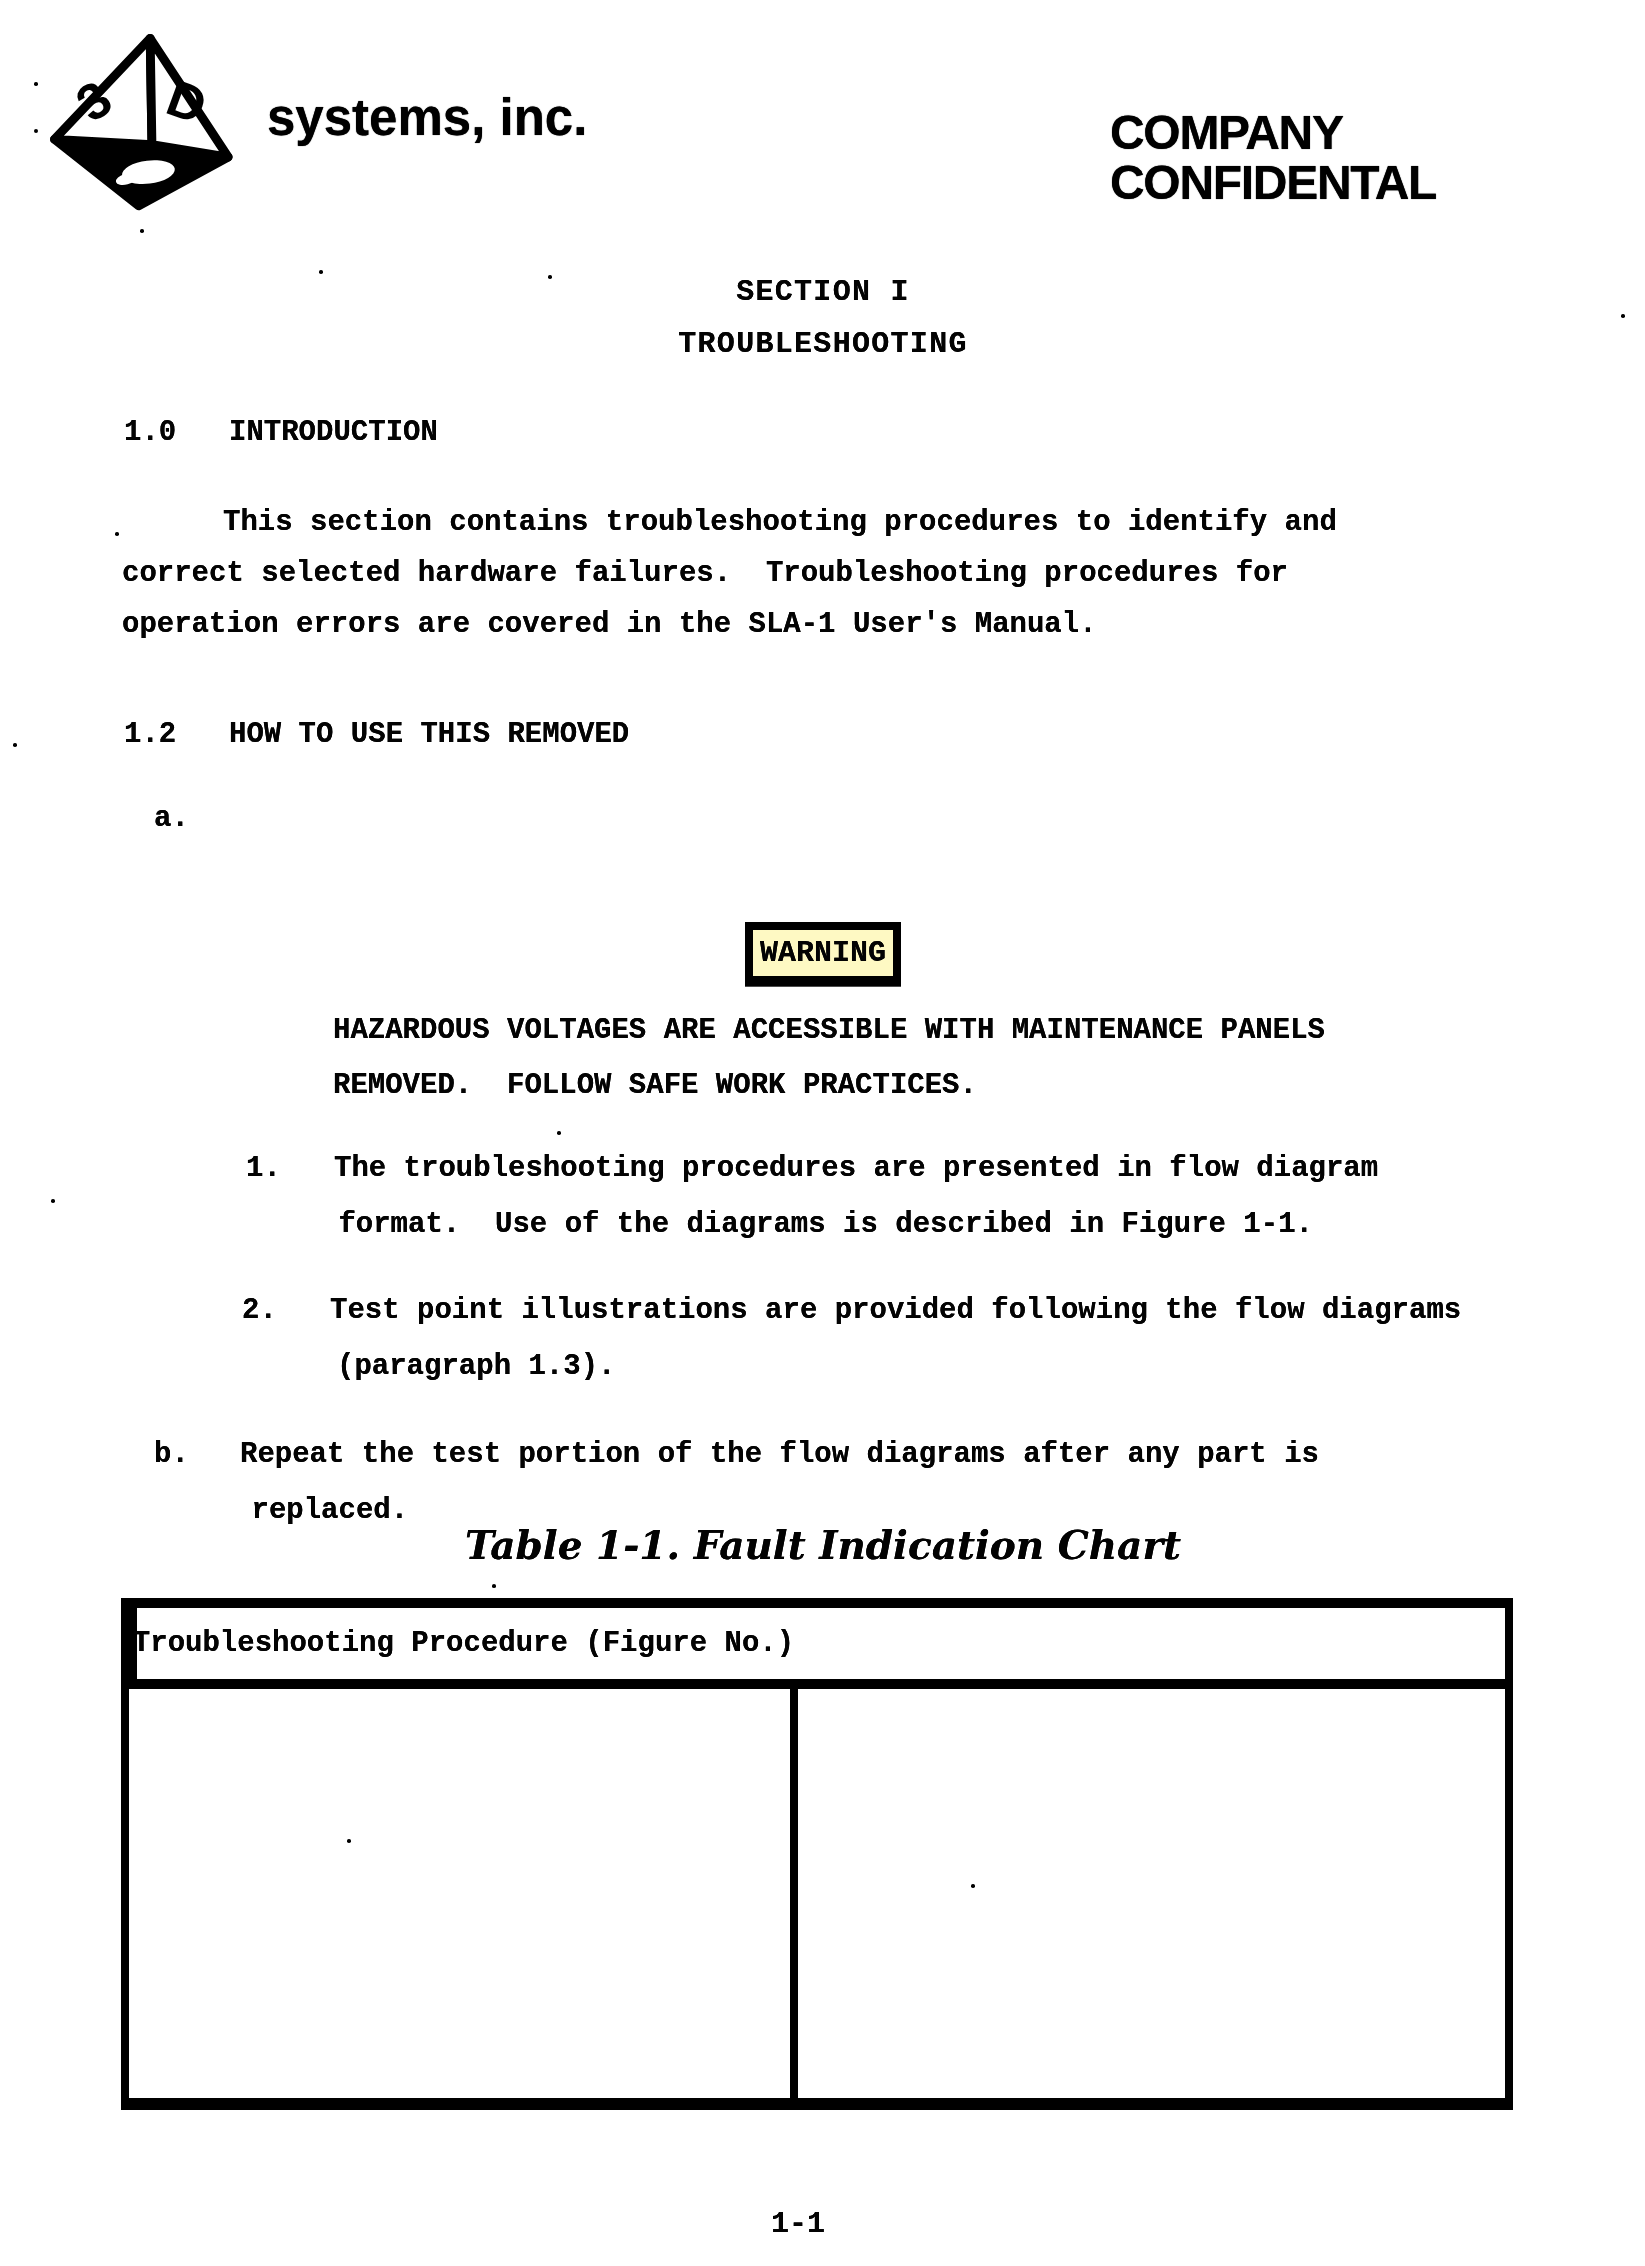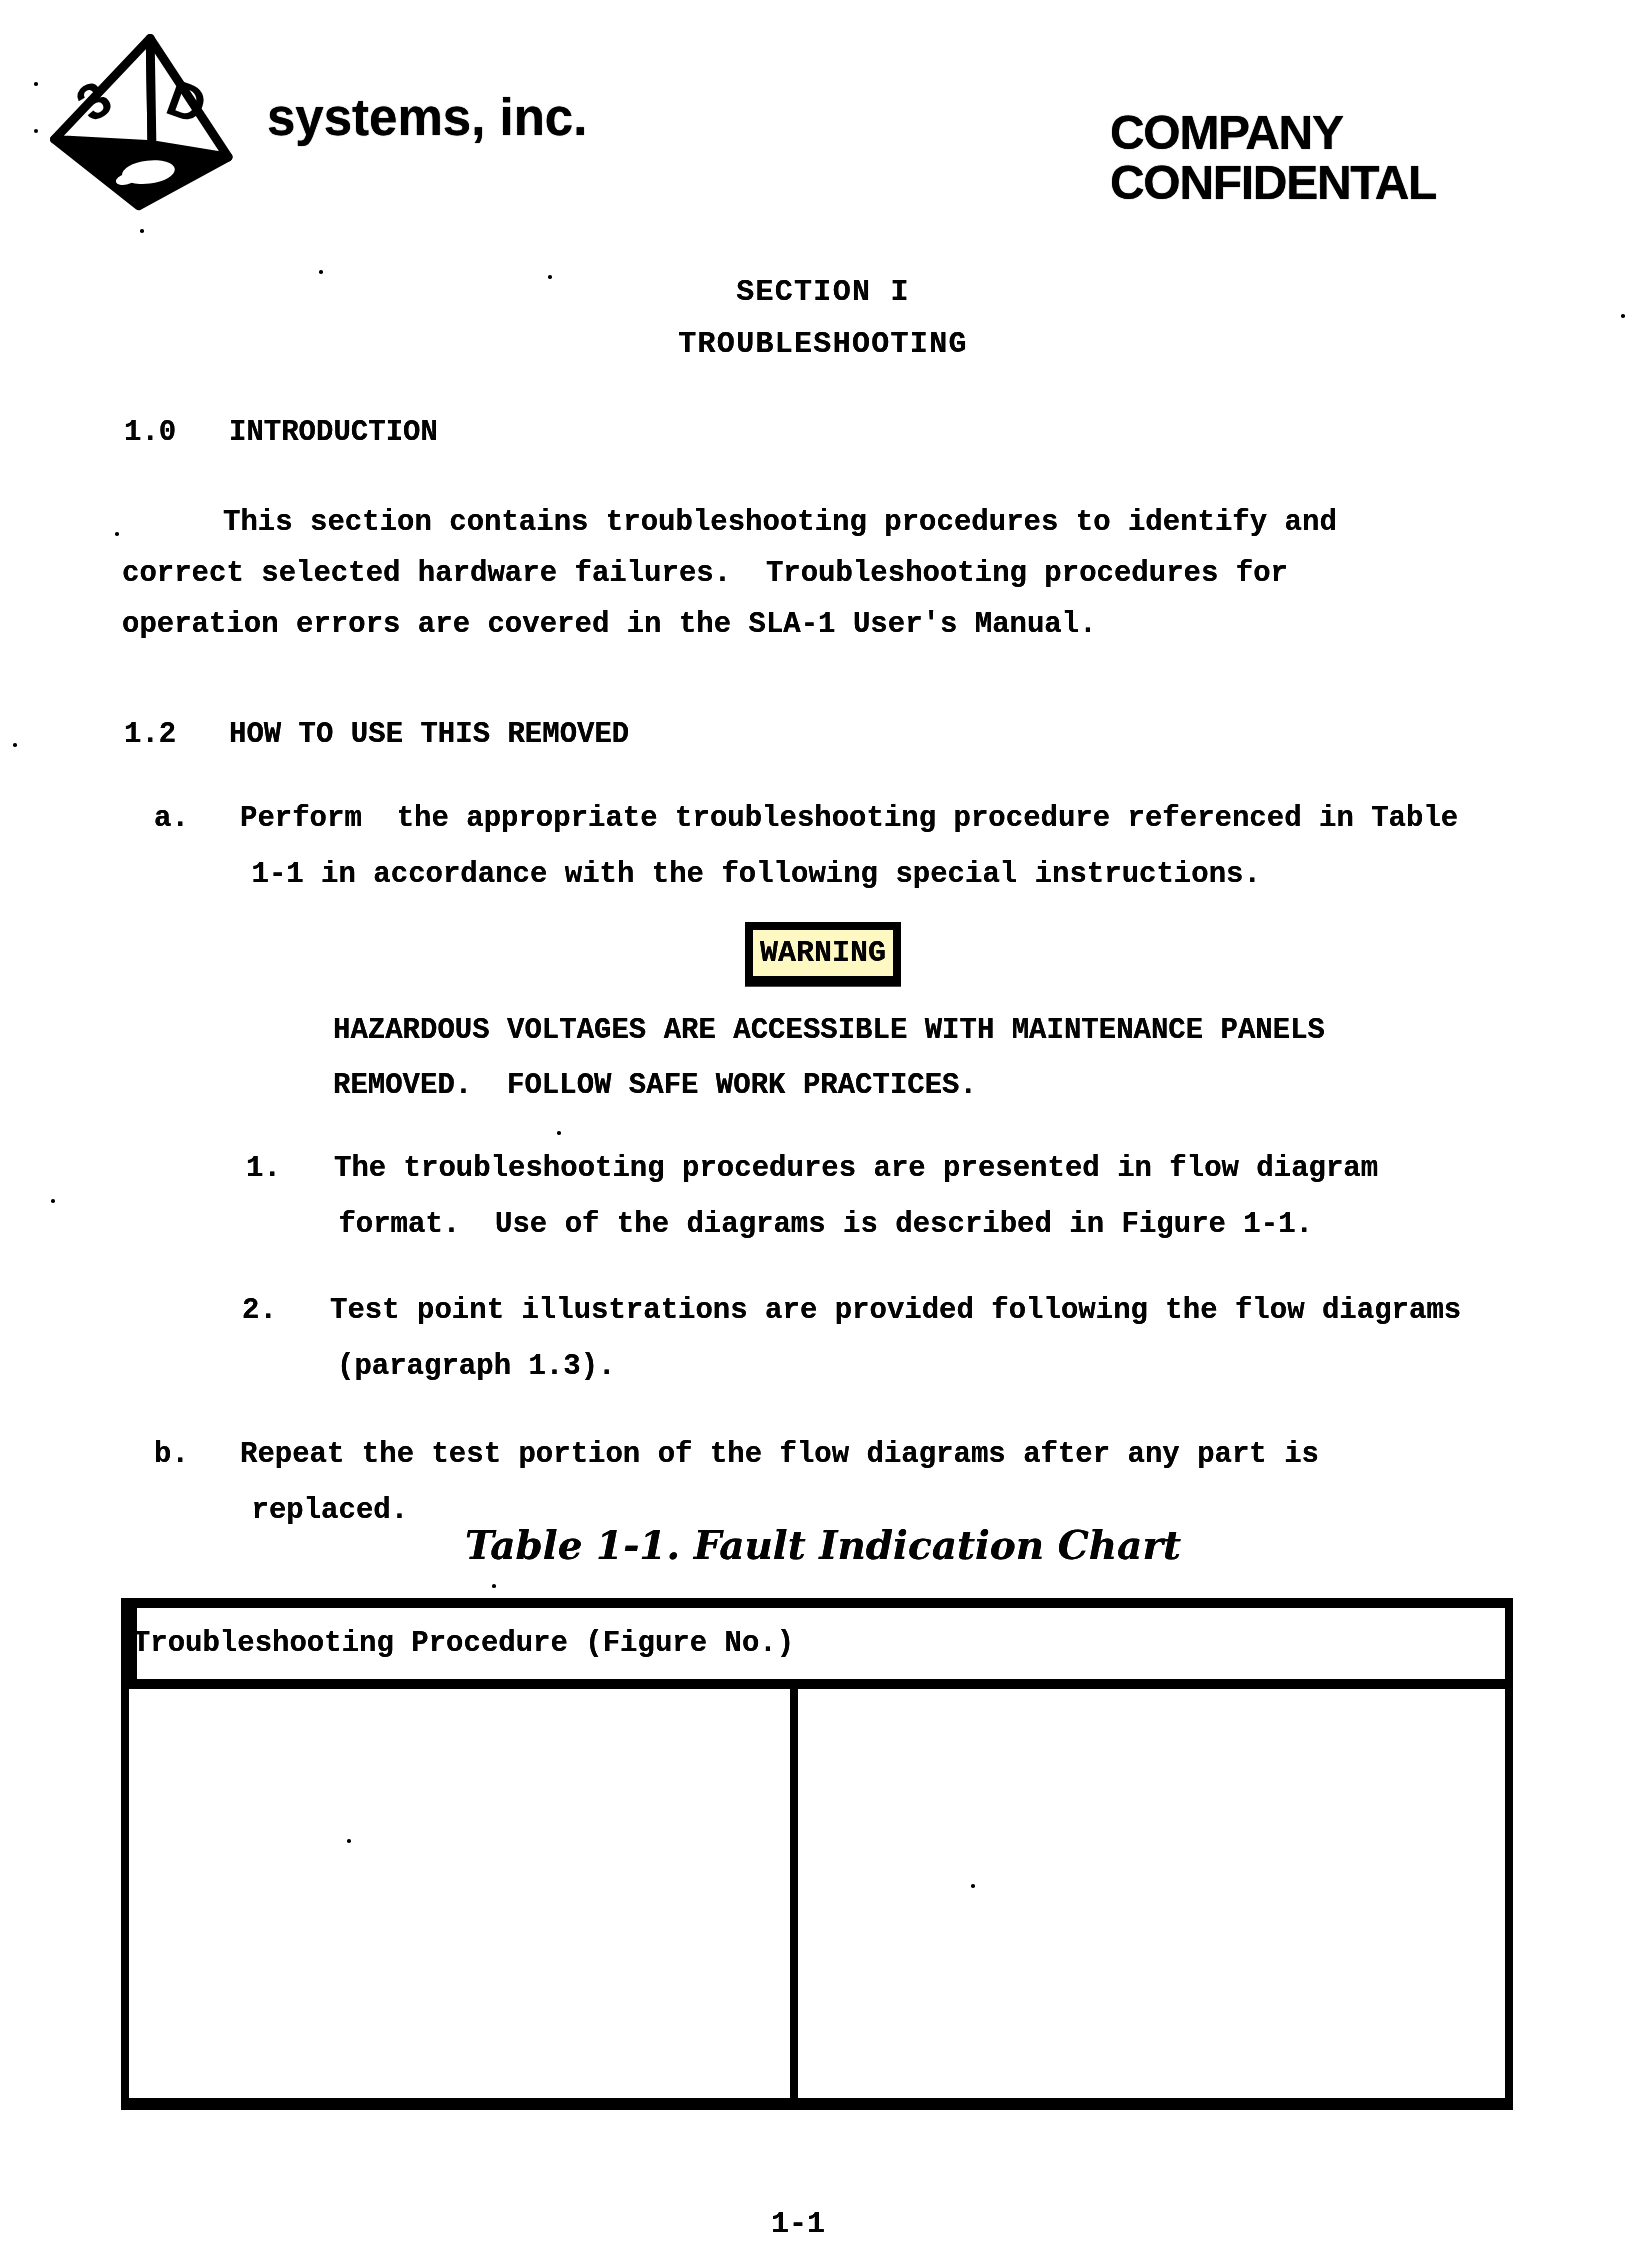--- a/index.html
+++ b/index.html
@@ -127,24 +127,20 @@
 
   <div class="abs mono lh40" style="left:124px;top:717px;">
     <span class="line">1.2</span>
   </div>
   <div class="abs mono lh40" style="left:229px;top:717px;">
     <span class="line">HOW TO USE THIS REMOVED</span>
   </div>
 
   <div class="abs mono lh63" style="left:154px;top:791px;">
     <span class="line">a.</span>
-  </div>
-  <div class="abs mono lh63" style="left:240px;top:791px;">
-    <span class="line">Perform  the appropriate troubleshooting procedure referenced in Table</span>
-    <span class="line" style="padding-left:11.5px;">1-1 in accordance with the following special instructions.</span>
   </div>
 
   <div class="abs warning-box" style="left:745px;top:922px;width:156px;height:62px;">
     <span class="mono" style="font-size:30px;">WARNING</span>
   </div>
 
   <div class="abs mono lh62" style="left:333px;top:1003px;">
     <span class="line">HAZARDOUS VOLTAGES ARE ACCESSIBLE WITH MAINTENANCE PANELS</span>
     <span class="line">REMOVED.  FOLLOW SAFE WORK PRACTICES.</span>
   </div>

